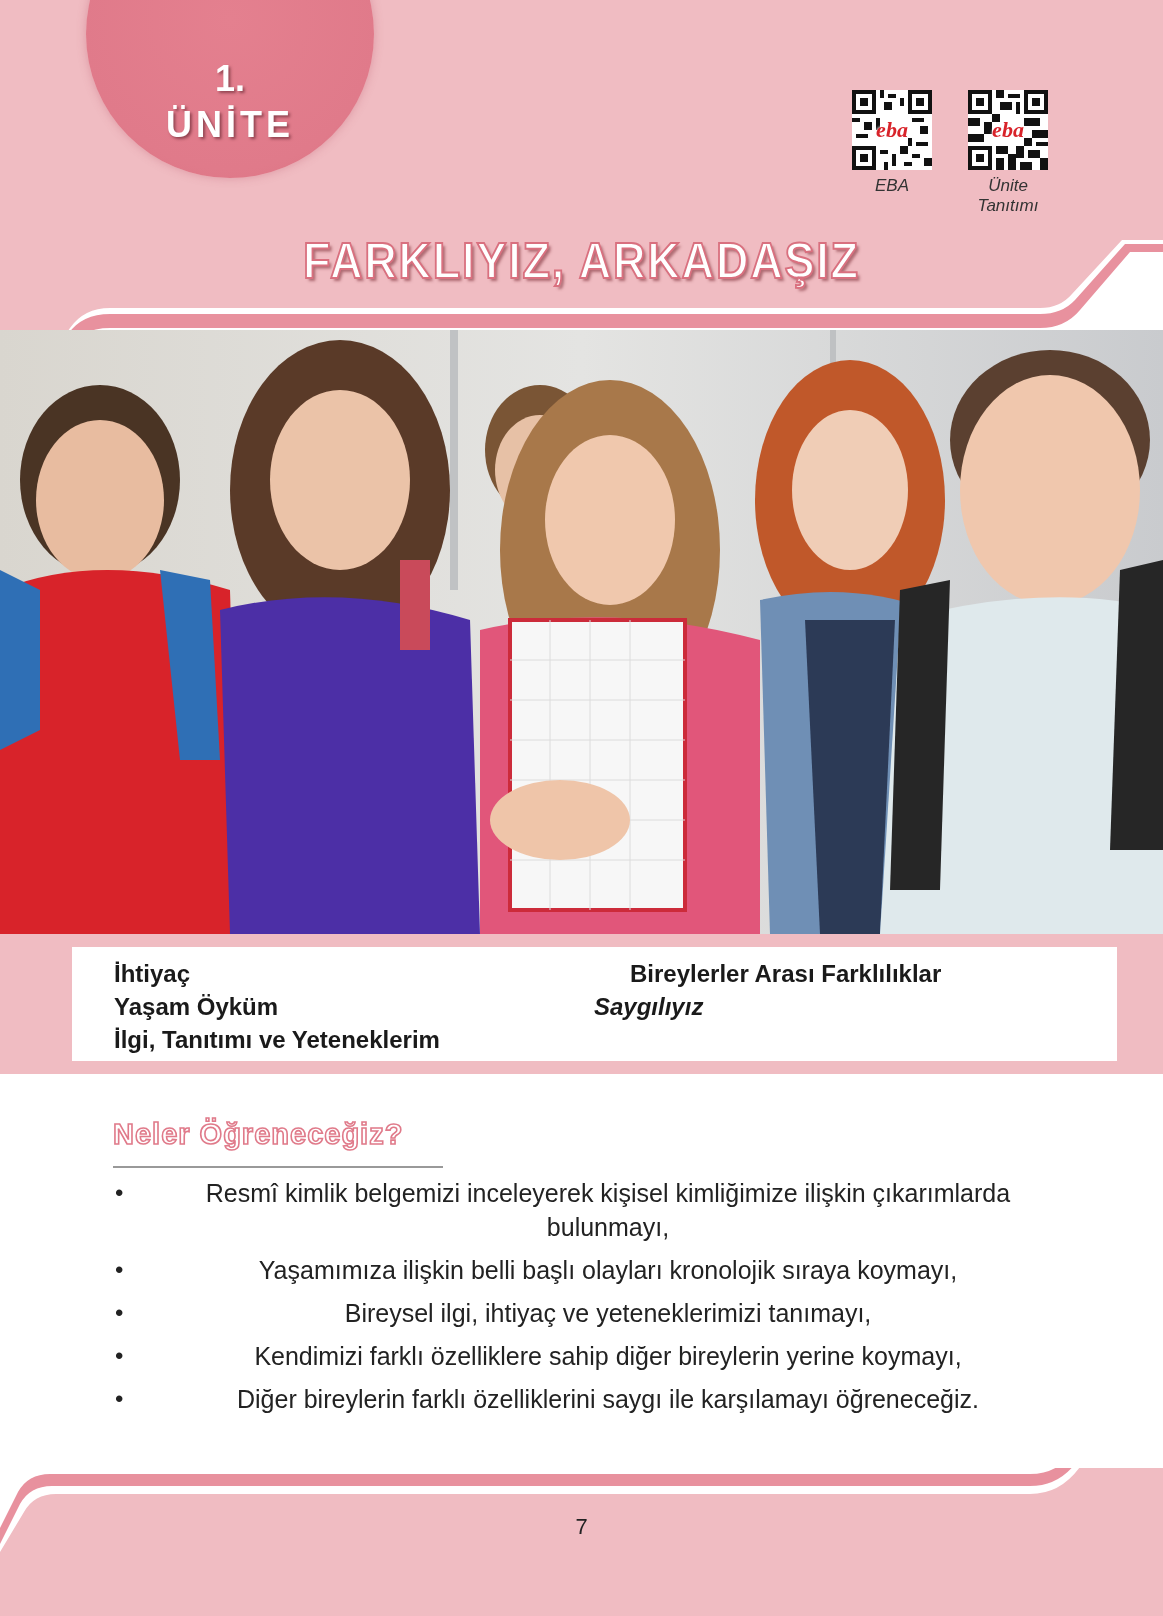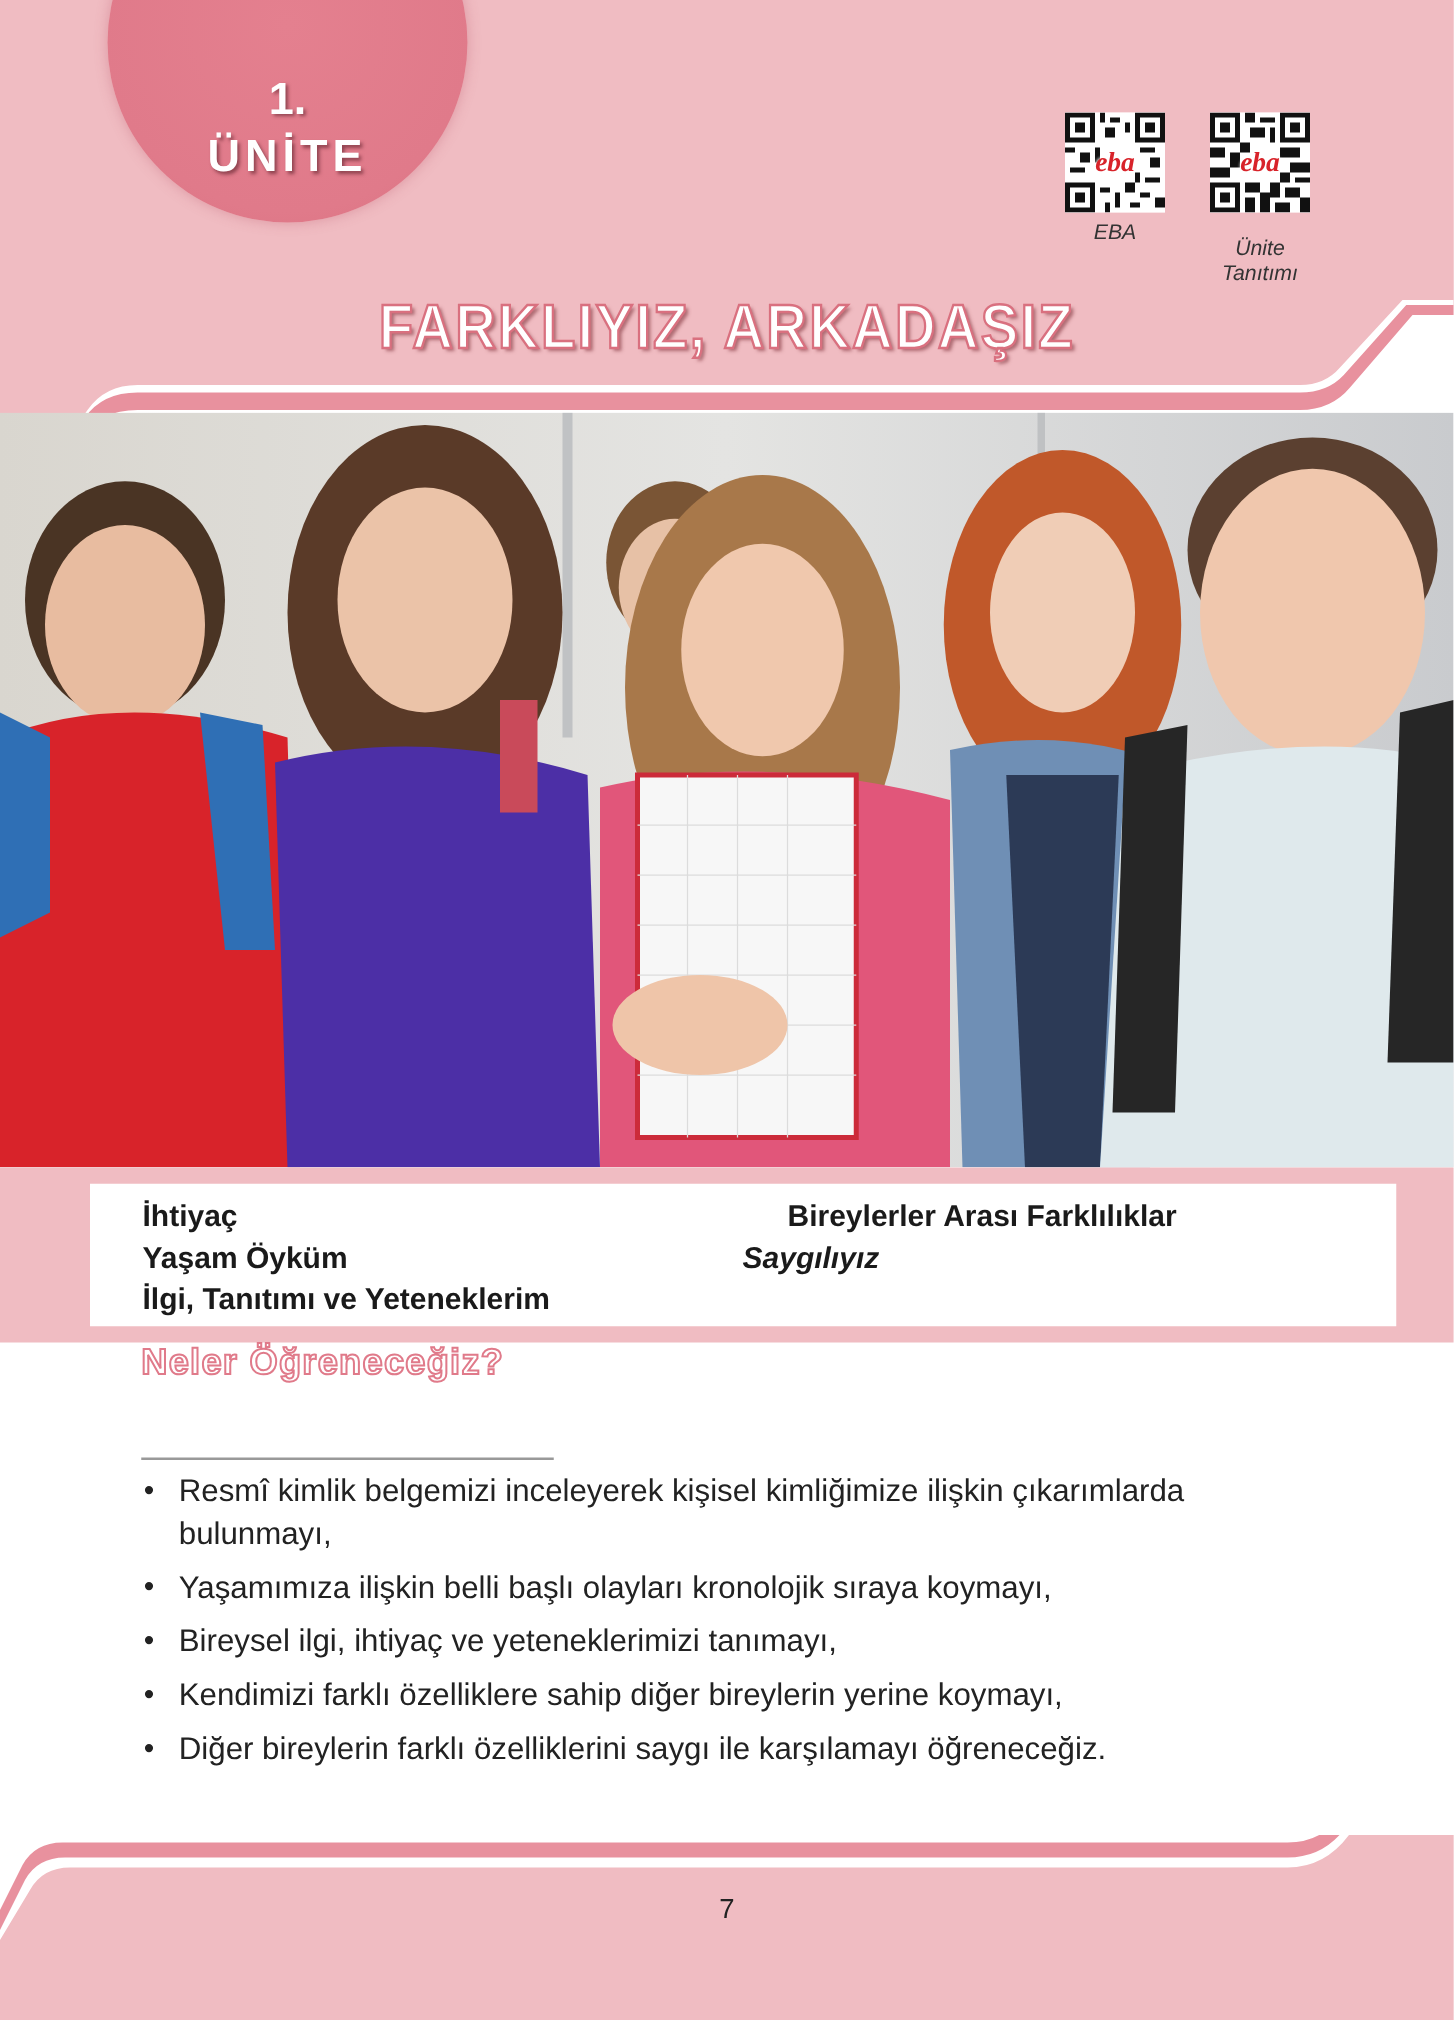--- a/index.html
+++ b/index.html
@@ -12,23 +12,23 @@
   .qr { position:absolute; width:80px; height:80px; background:#fff; }
   .qr-eba { left:852px; top:90px; }
   .qr-unite { left:968px; top:90px; }
   .qr-label { position:absolute; font-size:17px; font-style:italic; color:#333; text-align:center; width:120px; line-height:20px; }
   .eba-logo { position:absolute; left:50%; top:50%; transform:translate(-50%,-50%); color:#d8232a; font-family:"Liberation Serif", serif; font-style:italic; font-weight:bold; font-size:22px; text-shadow:0 0 3px #fff, 0 0 3px #fff; }
   .main-title { position:absolute; left:0; top:232px; width:1163px; text-align:center; font-size:50px; font-weight:bold; color:#fff; letter-spacing:2px; font-family:"Liberation Sans Narrow","Liberation Sans", sans-serif; transform:scaleX(0.9); -webkit-text-stroke:2px #d9707f; text-shadow:3px 3px 3px rgba(120,40,50,0.55); }
   .photo { position:absolute; left:0; top:330px; width:1163px; height:604px; overflow:hidden; }
   .topics-band { position:absolute; left:0; top:934px; width:1163px; height:140px; background:#f0bcc2; }
   .topics-box { position:absolute; left:72px; top:947px; width:1045px; height:114px; background:#fff; }
   .topic { position:absolute; font-size:24px; font-weight:bold; color:#1a1a1a; line-height:33px; }
-  .section-title { position:absolute; left:113px; top:1074px; font-size:29px; font-weight:bold; color:#fff; -webkit-text-stroke:1.6px #e07a8a; letter-spacing:1px; }
+  .section-title { position:absolute; left:113px; top:1118px; font-size:29px; font-weight:bold; color:#fff; -webkit-text-stroke:1.6px #e07a8a; letter-spacing:1px; }
   .section-rule { position:absolute; left:113px; top:1166px; width:330px; height:2px; background:#999; }
-  .objectives { position:absolute; left:113px; top:1176px; width:960px; margin:0; padding:0; list-style:none; }
+  .objectives { position:absolute; left:113px; top:1176px; width:960px; margin:0; padding:0; list-style:none;text-align:center; }
   .objectives li { position:relative; padding-left:30px; font-size:25px; color:#222; line-height:34px; margin-bottom:9px; }
   .objectives li::before { content:"•"; position:absolute; left:2px; top:0; font-size:24px; }
   .footer-bg { position:absolute; left:0; top:1468px; width:1163px; height:148px; }
   .page-number { position:absolute; left:0; top:1514px; width:1163px; text-align:center; font-size:22px; color:#222; }
 </style>
 </head>
 <body>
 
 <svg class="header-bg" viewBox="0 0 1163 380" width="1163" height="380">
   <rect x="0" y="0" width="1163" height="380" fill="#ffffff"></rect>
@@ -109,21 +109,21 @@
         <rect x="10" y="16" width="2" height="4"></rect>
         <rect x="12" y="14" width="2" height="3"></rect>
         <rect x="15" y="15" width="3" height="2"></rect>
       <rect x="18" y="17" width="2" height="3"></rect>
         <rect x="7" y="17" width="2" height="3"></rect>
         <rect x="13" y="18" width="3" height="2"></rect>
     </g>
   </svg>
   <span class="eba-logo">eba</span>
 </div>
-<div class="qr-label" style="left:948px; top:176px;margin-top:13px;">
+<div class="qr-label" style="left:948px; top:176px;">
   <div>Ünite</div>
   <div>Tanıtımı</div>
 </div>
 
 <div class="main-title">FARKLIYIZ, ARKADAŞIZ</div>
 
 <div class="photo">
   <svg width="1163" height="604" viewBox="0 0 1163 604">
     <defs>
       <linearGradient id="wall" x1="0" y1="0" x2="1" y2="0">

